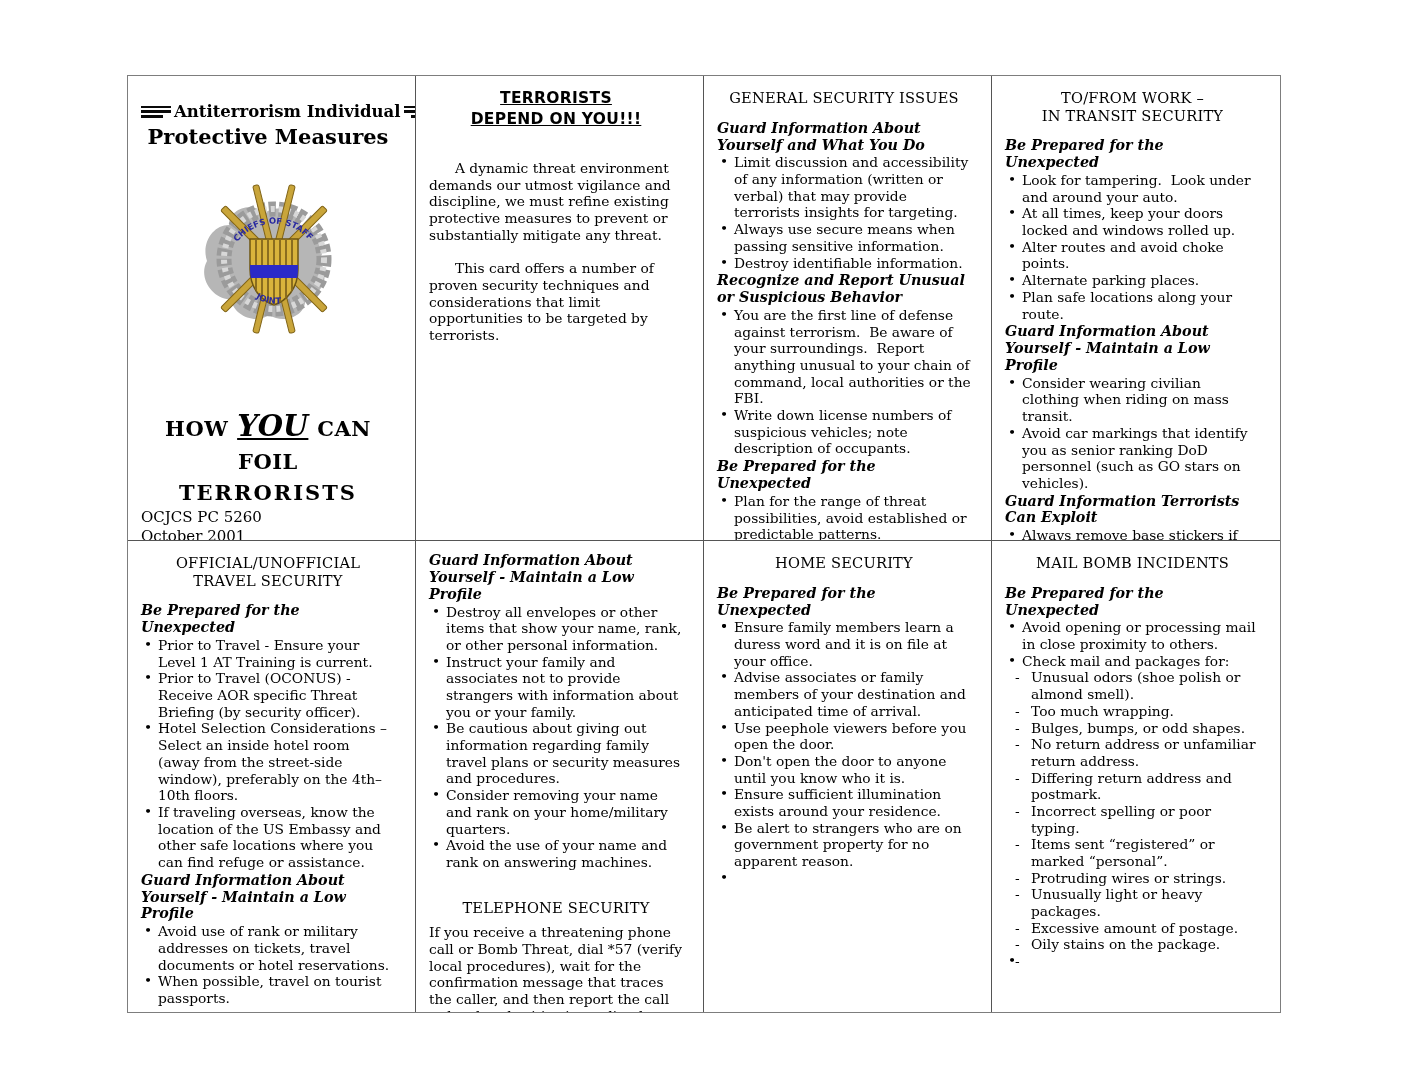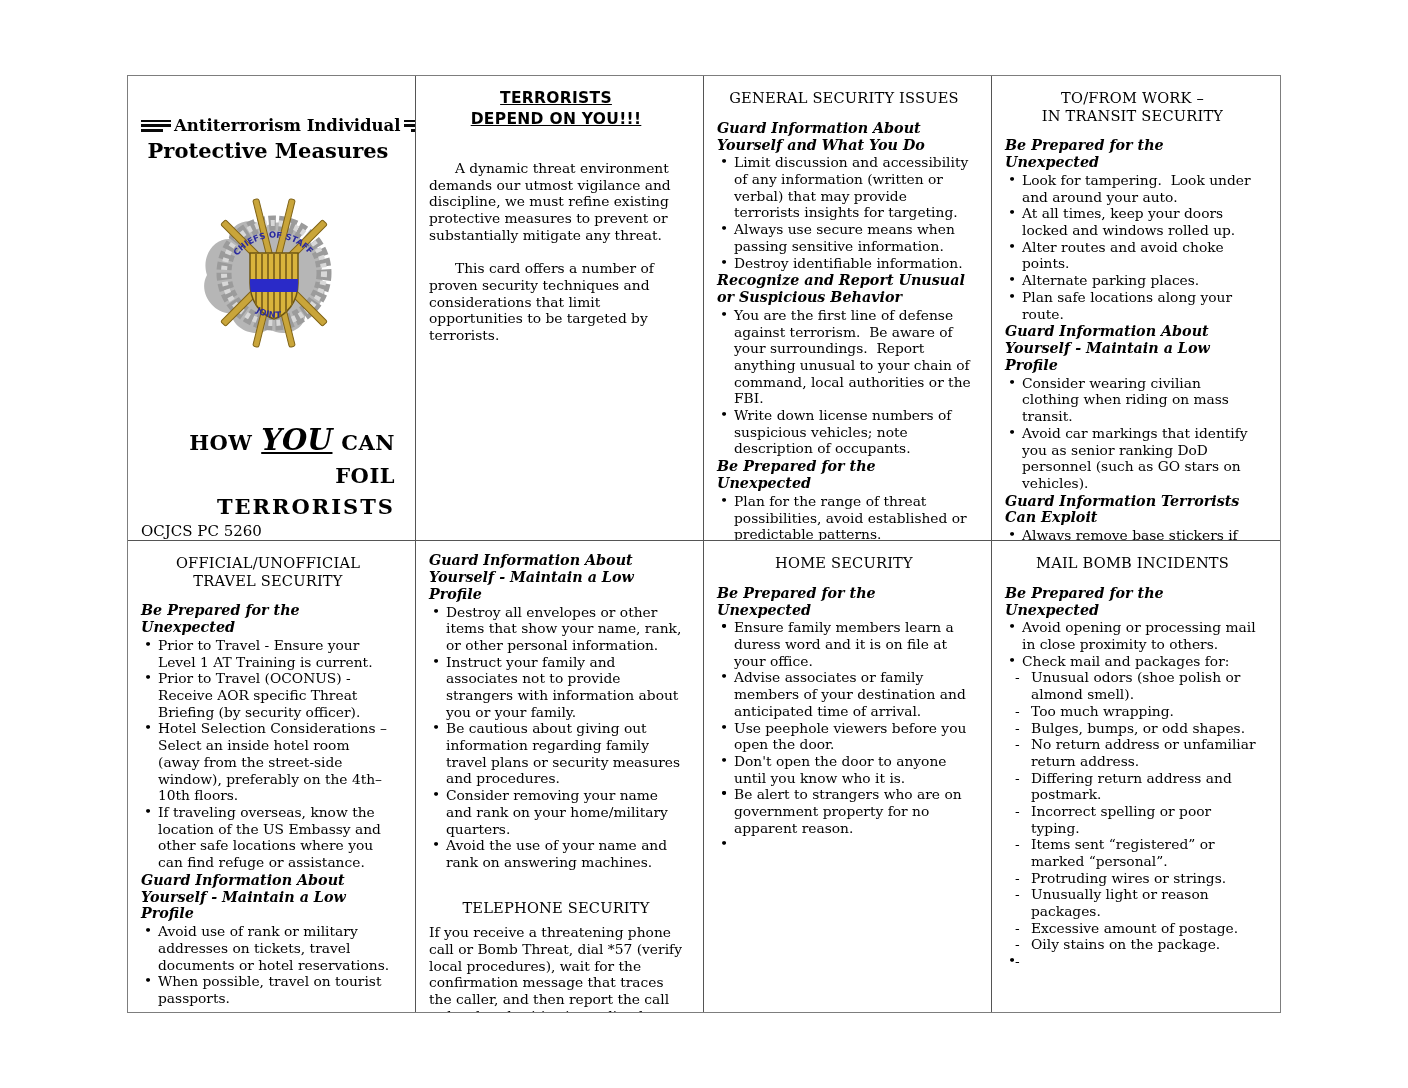--- a/index.html
+++ b/index.html
@@ -32,31 +32,31 @@
   .blk-p { margin:0 0 17px; white-space:pre-wrap; }
   .blk-p.ind { text-indent:26px; }
   .b-item, .d-item { position:relative; white-space:pre-wrap; }
   .b-item { padding-left:17px; }
   .b-item > .mk { position:absolute; left:3px; top:-1px; }
   .d-item { padding-left:26px; }
   .d-item > .mk { position:absolute; left:10px; top:0; }
 
   
   .cover { display:flex; flex-direction:column; align-items:center; }
-  .mast { width:100%; margin-top:30px; }
+  .mast { width:100%; margin-top:16px; }
   .mast-row { display:flex; align-items:center; width:100%; }
   .bars { flex:1 1 auto; display:flex; flex-direction:column; gap:2px; min-width:30px; }
   .bars span { display:block; height:3px; background:#0a0a0a; }
   .bars span:first-child { height:2px; }
   .bars-l span:last-child { width:74%; }
   .bars-r span:last-child { width:74%; margin-left:auto; }
   .mast-title { font-weight:bold; font-size:16.5px; padding:0 3px; white-space:nowrap; }
   .mast-sub { text-align:center; font-weight:bold; font-size:21px; margin-top:2px; }
   .badge-wrap { margin-top:34px; }
-  .cover-title { margin-top:66px; text-align:right; font-weight:bold; line-height:1.45; }
+  .cover-title { margin-top:66px; text-align:center; font-weight:bold; line-height:1.45; }
   .cover-title .ln1 { font-size:21px; letter-spacing:.5px; }
   .cover-title .you { font-size:29px; font-style:italic; text-decoration:underline; padding:0 4px; }
   .cover-title .ln2 { font-size:21px; letter-spacing:2px; }
   .doc-info { margin-top:auto; margin-bottom:24px; align-self:flex-start; font-size:15px; line-height:1.25; }
 </style>
 </head>
 <body>
 
 <div id="sheet">
 
@@ -190,37 +190,37 @@
       <div class="blk-p">If you receive a threatening phone call or Bomb Threat, dial *57 (verify local procedures), wait for the confirmation message that traces the caller, and then report the call to local authorities immediately.</div>
     </div>
   <div class="cell">
       <div class="blk-h">HOME SECURITY</div>
       <div class="blk-sh">Be Prepared for the Unexpected</div>
       <div class="b-item"><span class="mk">•</span></div>
       <div class="b-item"><span class="mk">•</span><span>Ensure family members learn a duress word and it is on file at your office.</span></div>
       <div class="b-item"><span class="mk">•</span><span>Advise associates or family members of your destination and anticipated time of arrival.</span></div>
       <div class="b-item"><span class="mk">•</span><span>Use peephole viewers before you open the door.</span></div>
       <div class="b-item"><span class="mk">•</span><span>Don't open the door to anyone until you know who it is.</span></div>
-      <div class="b-item"><span class="mk">•</span></div>
+      <div class="b-item"><span class="mk">•</span><span>Ensure sufficient illumination exists around your residence.</span></div>
       <div class="b-item"><span class="mk">•</span><span>Be alert to strangers who are on government property for no apparent reason.</span></div>
       <div class="b-item"><span class="mk">•</span></div>
     </div>
   <div class="cell">
       <div class="blk-h">MAIL BOMB INCIDENTS</div>
       <div class="blk-sh">Be Prepared for the Unexpected</div>
       <div class="b-item"><span class="mk">•</span><span>Avoid opening or processing mail in close proximity to others.</span></div>
       <div class="b-item"><span class="mk">•</span><span>Check mail and packages for:</span></div>
       <div class="d-item"><span class="mk">-</span><span>Unusual odors (shoe polish or almond smell).</span></div>
       <div class="d-item"><span class="mk">-</span><span>Too much wrapping.</span></div>
       <div class="d-item"><span class="mk">-</span><span>Bulges, bumps, or odd shapes.</span></div>
       <div class="d-item"><span class="mk">-</span><span>No return address or unfamiliar return address.</span></div>
       <div class="d-item"><span class="mk">-</span><span>Differing return address and postmark.</span></div>
       <div class="d-item"><span class="mk">-</span><span>Incorrect spelling or poor typing.</span></div>
       <div class="d-item"><span class="mk">-</span><span>Items sent “registered” or marked “personal”.</span></div>
       <div class="d-item"><span class="mk">-</span><span>Protruding wires or strings.</span></div>
-      <div class="d-item"><span class="mk">-</span><span>Unusually light or reason packages.</span></div>
+      <div class="d-item"><span class="mk">-</span><span>Unusually light or heavy packages.</span></div>
       <div class="d-item"><span class="mk">-</span><span>Excessive amount of postage.</span></div>
       <div class="d-item"><span class="mk">-</span><span>Oily stains on the package.</span></div>
       <div class="d-item"><span class="mk">-</span></div>
       <div class="b-item"><span class="mk">•</span></div>
     </div>
 
 </div>
 
 </body></html>

